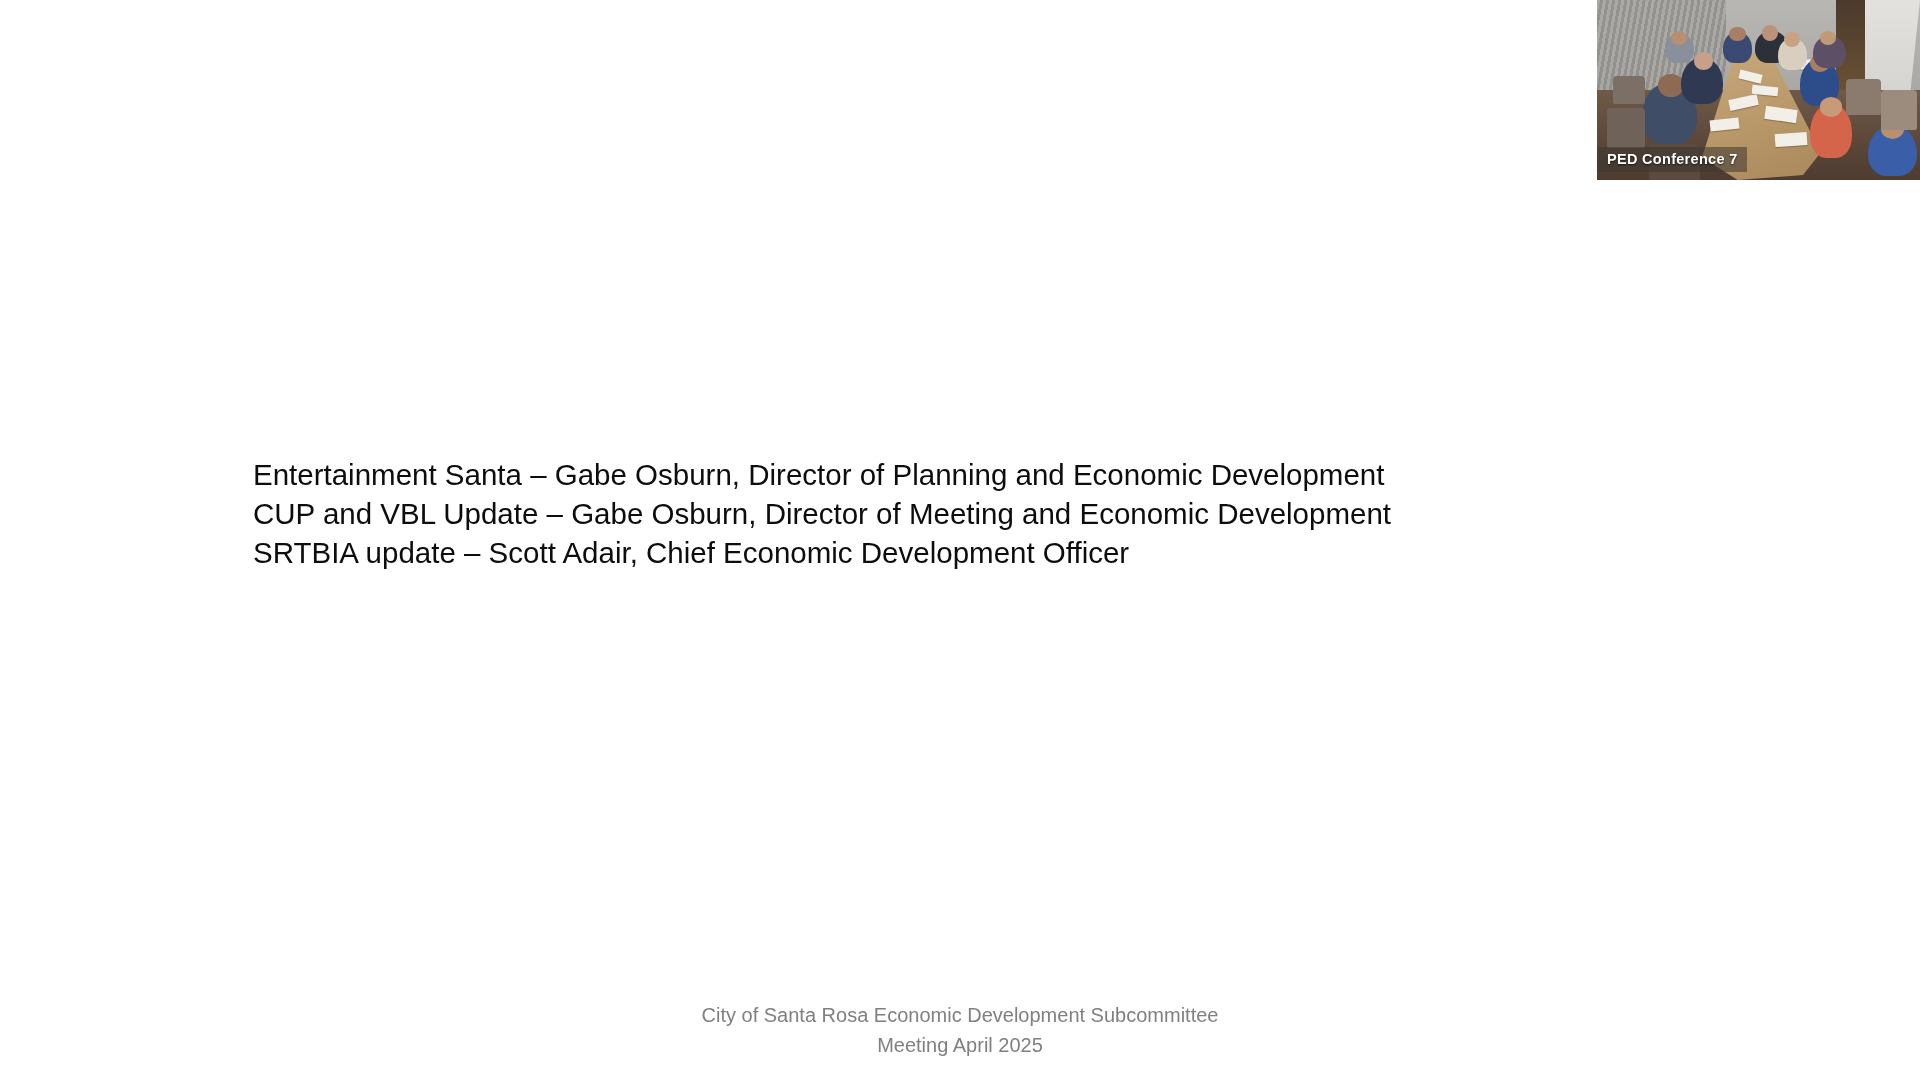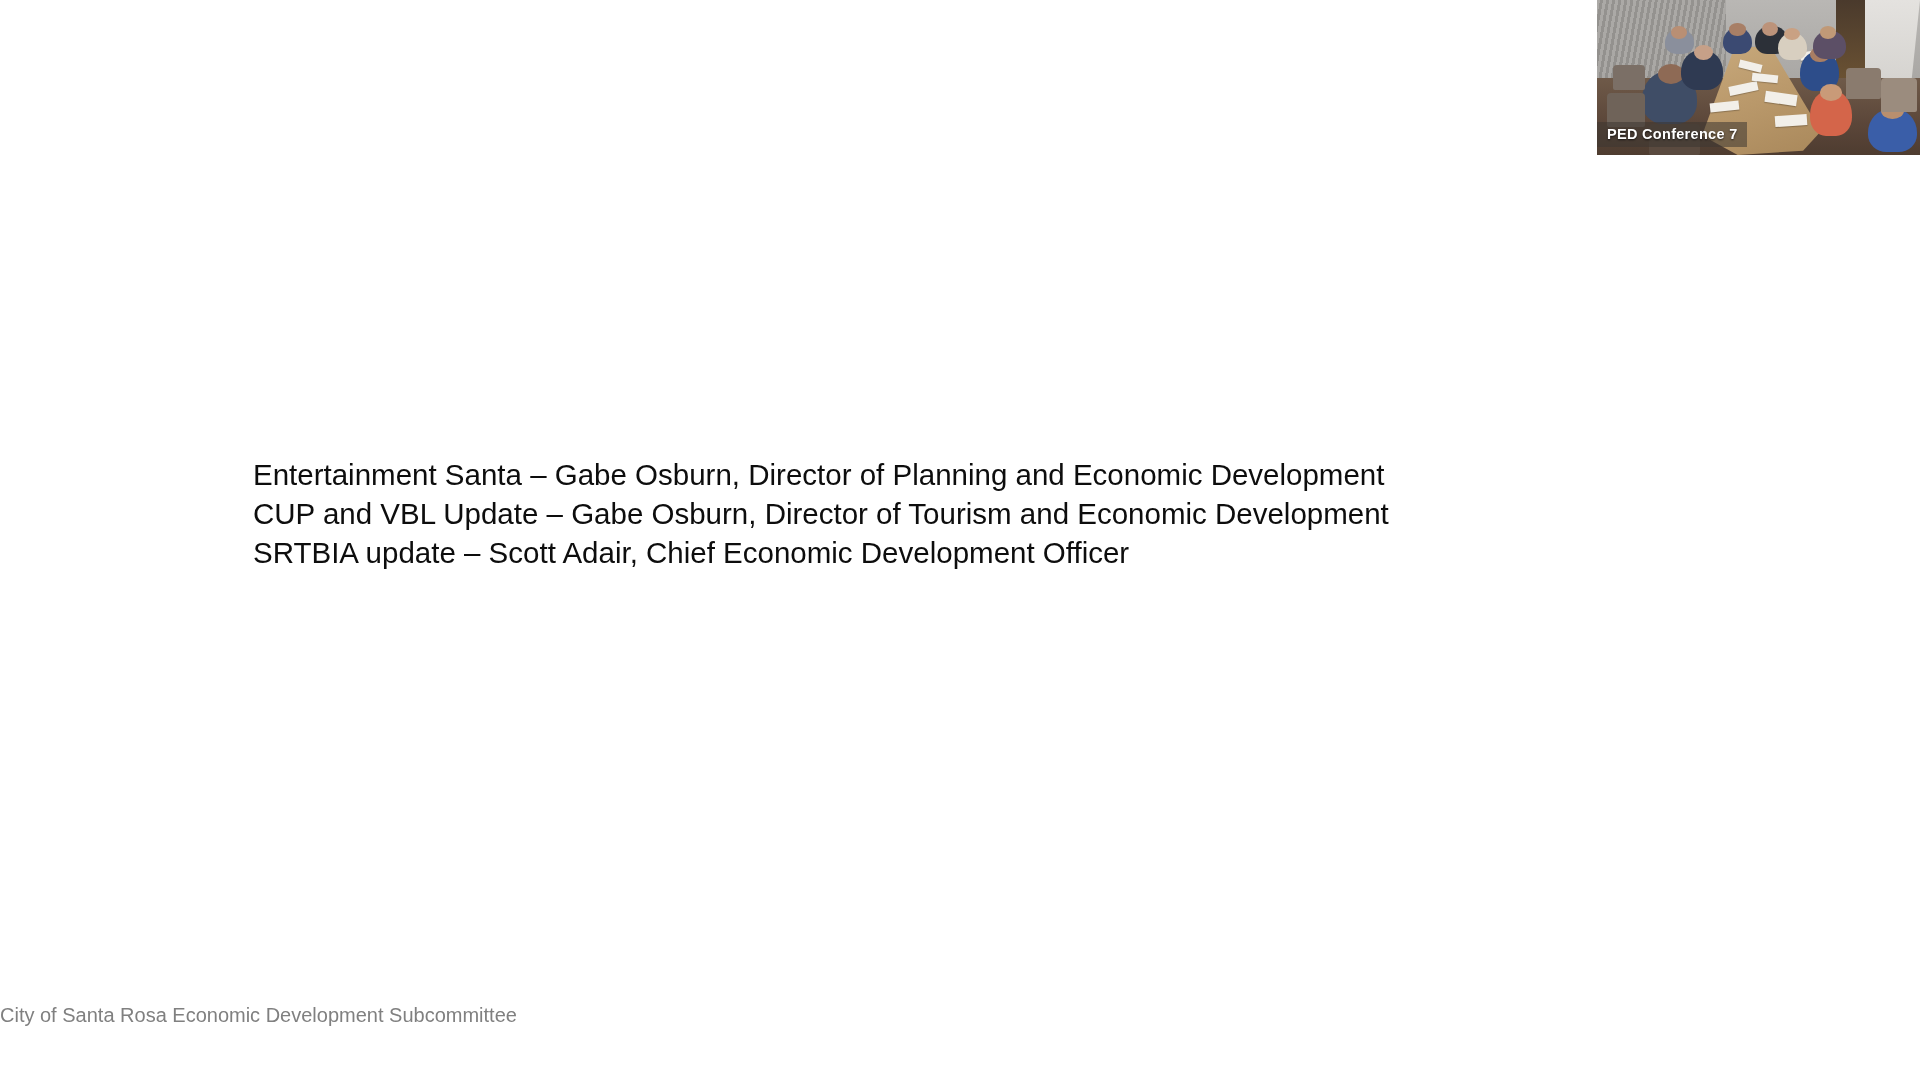--- a/index.html
+++ b/index.html
@@ -52,33 +52,34 @@
     font-weight: 400;
     white-space: nowrap;
   }
 
   
   .slide-footer {
     position: absolute;
     left: 0;
     right: 0;
     top: 1000px;
+    text-align: center;
     color: #808080;
     font-size: 20px;
     line-height: 30px;
   }
   .footer-line { display: block; }
 
   
   .video-thumb {
     position: absolute;
     left: 1597px;
     top: 0px;
     width: 323px;
-    height: 155px;
+    height: 180px;
     overflow: hidden;
     background: #6b6257;
   }
 
   .vt-scene { position: absolute; inset: 0; }
 
   
   .vt-wall {
     position: absolute;
     left: 0; top: 0; right: 0; height: 56%;
@@ -167,26 +168,27 @@
   }
 </style>
 </head>
 <body>
 
 <div class="slide">
 
 
   <div class="slide-body">
     <div class="body-line">Entertainment Santa – Gabe Osburn, Director of Planning and Economic Development</div>
-    <div class="body-line">CUP and VBL Update – Gabe Osburn, Director of Tourism and Economic Development</div>
+    <div class="body-line">CUP and VBL Update – Gabe Osburn, Director of Meeting and Economic Development</div>
     <div class="body-line">SRTBIA update – Scott Adair, Chief Economic Development Officer</div>
   </div>
 
   <div class="slide-footer">
     <span class="footer-line">City of Santa Rosa Economic Development Subcommittee</span>
+    <span class="footer-line">Meeting April 2025</span>
   </div>
 
   <div class="video-thumb">
     <div class="vt-scene">
       <div class="vt-wall">
         <div class="vt-wall-stripes"></div>
       </div>
       <div class="vt-wall-right"></div>
       <div class="vt-door"></div>
       <div class="vt-floor"></div>

